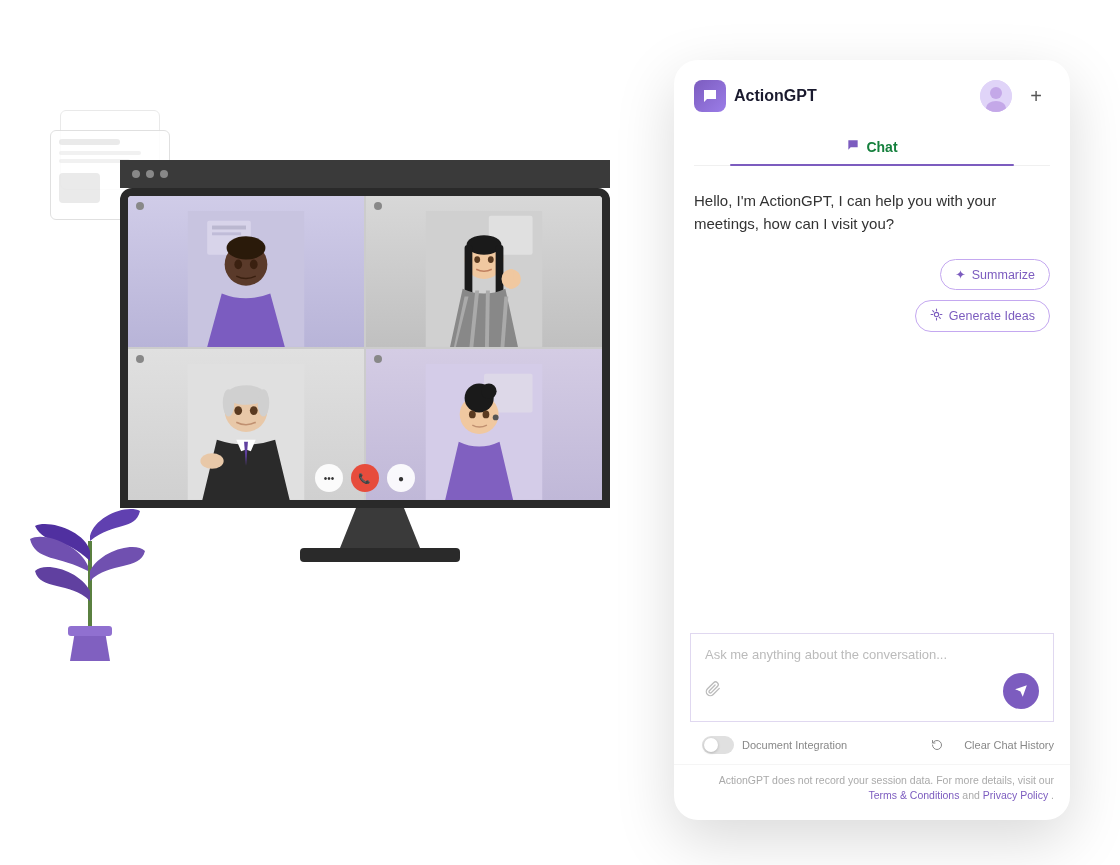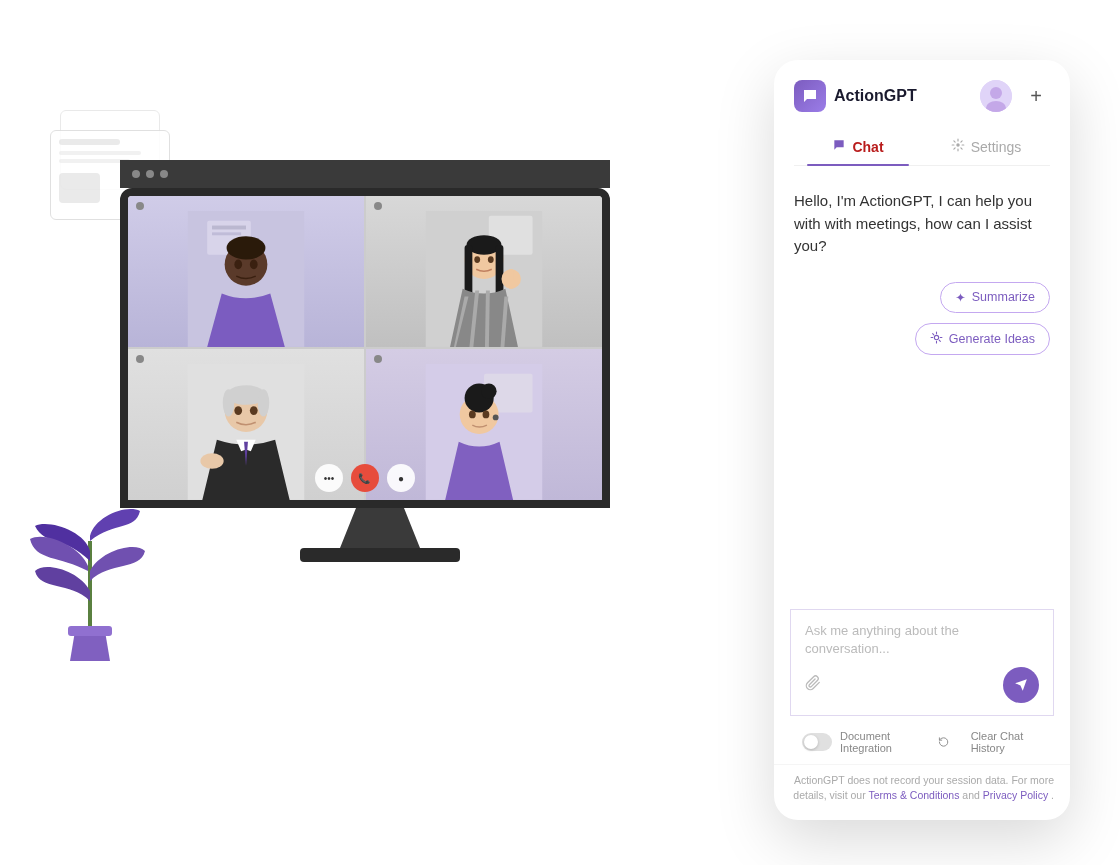--- a/index.html
+++ b/index.html
@@ -156,21 +156,21 @@
       position: absolute;
       bottom: 200px;
       left: 20px;
     }
 
     
     .chat-panel {
       position: absolute;
       right: 50px;
       top: 60px;
-      width: 296px;
+      width: 396px;
       height: 760px;
       background: white;
       border-radius: 24px;
       box-shadow: 0 20px 60px rgba(0,0,0,0.15);
       display: flex;
       flex-direction: column;
       overflow: hidden;
     }
 
     .panel-header {
@@ -239,21 +239,21 @@
       color: #aaa;
       cursor: pointer;
       display: flex;
       align-items: center;
       justify-content: center;
       gap: 6px;
       position: relative;
     }
 
     .tab.active {
-      color: #b91c1c;
+      color: #15803d;
       font-weight: 600;
     }
 
     .tab.active::after {
       content: '';
       position: absolute;
       bottom: -1px;
       left: 10%;
       width: 80%;
       height: 2px;
@@ -594,34 +594,25 @@
 
   <div class="tabs">
     <div class="tab active">
       <span>
         <svg width="14" height="14" viewBox="0 0 24 24" fill="#7c5cbf" xmlns="http://www.w3.org/2000/svg">
           <path d="M4 4h16v12H8l-4 4V4z"></path>
         </svg>
       </span>
       <span>Chat</span>
     </div>
-    <div class="tab">
-      <span>
-        <svg width="14" height="14" viewBox="0 0 24 24" fill="#aaa" xmlns="http://www.w3.org/2000/svg">
-          <circle cx="12" cy="12" r="3"></circle>
-          <path d="M12 2v3M12 19v3M2 12h3M19 12h3M4.93 4.93l2.12 2.12M16.95 16.95l2.12 2.12M4.93 19.07l2.12-2.12M16.95 7.05l2.12-2.12" stroke="#aaa" stroke-width="2" stroke-linecap="round"></path>
-        </svg>
-      </span>
-      <span>Settings</span>
-    </div>
   </div>
 
   <div class="panel-body">
     <div class="greeting-area">
-      <p class="greeting-text">Hello, I'm ActionGPT, I can help you with with meetings, how can I assist you?</p>
+      <p class="greeting-text">Hello, I'm ActionGPT, I can help you with your meetings, how can I visit you?</p>
     </div>
 
     <div class="quick-actions">
       <div class="action-row">
         <button class="action-btn">
           <span>✦</span>
           <span>Summarize</span>
         </button>
       </div>
       <div class="action-row">

